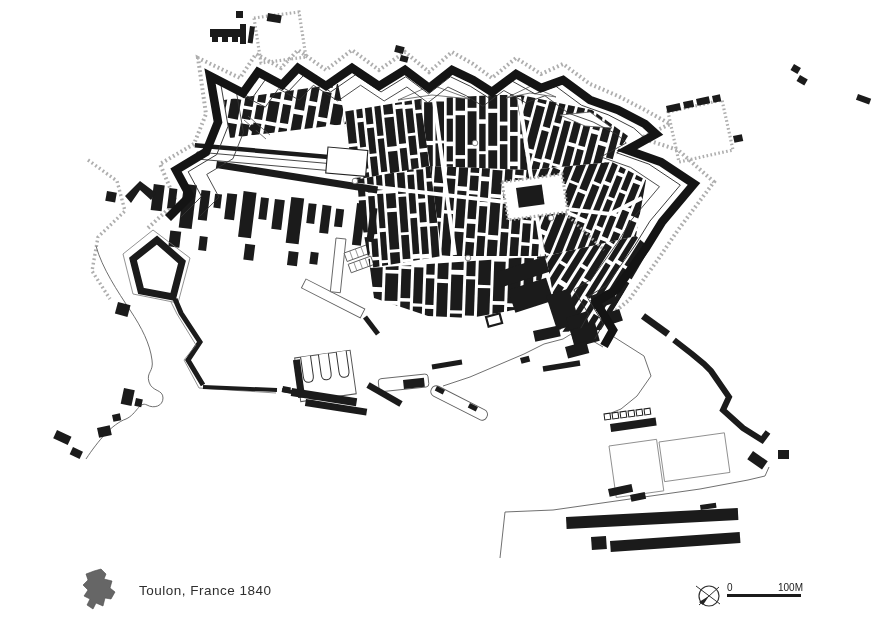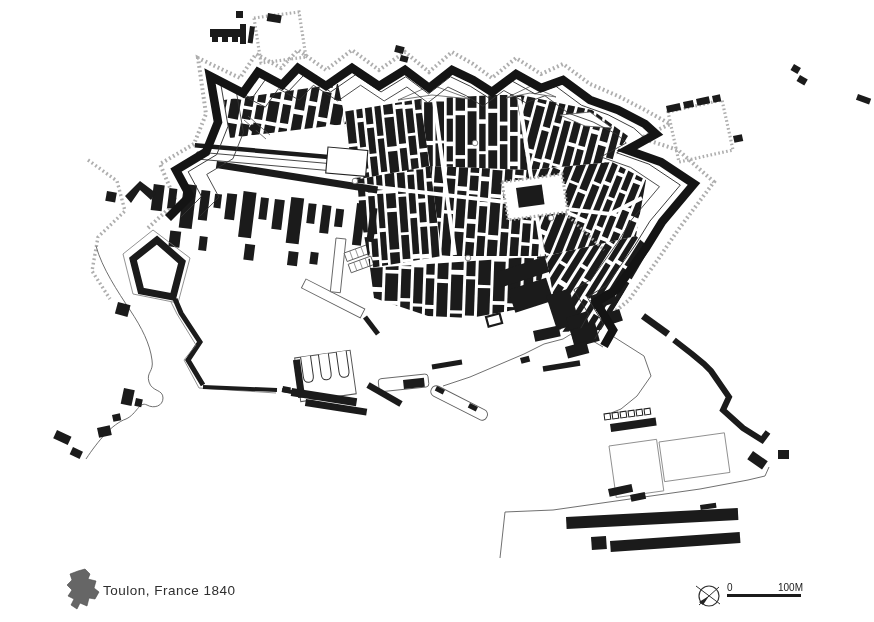--- a/index.html
+++ b/index.html
@@ -1,19 +1,19 @@
 <!DOCTYPE html>
 <html><head>
 <meta charset="utf-8">
 <style>
   html,body{margin:0;padding:0;background:#e8e8e8;}
   .stage{position:relative;width:874px;height:622px;background:#ffffff;overflow:hidden;
          font-family:"Liberation Sans", sans-serif;}
   svg.map{position:absolute;left:0;top:0;}
-  .legend{position:absolute;left:66px;top:568px;display:flex;align-items:center;gap:3px;}
+  .legend{position:absolute;left:82px;top:568px;display:flex;align-items:center;gap:23px;}
   .legend .title{font-size:13.5px;color:#2e2e2e;letter-spacing:.5px;}
   .scalebox{position:absolute;left:695px;top:582px;display:flex;align-items:flex-start;}
   .scalecol{margin-left:4px;width:78px;}
   .scalecol .labels{display:flex;justify-content:space-between;font-size:10px;color:#222;
                     padding-right:2px;line-height:11px;}
   .scalecol .bar{height:3px;background:#1b1b1b;width:74px;margin-top:1px;}
 </style>
 </head>
 <body>
 

